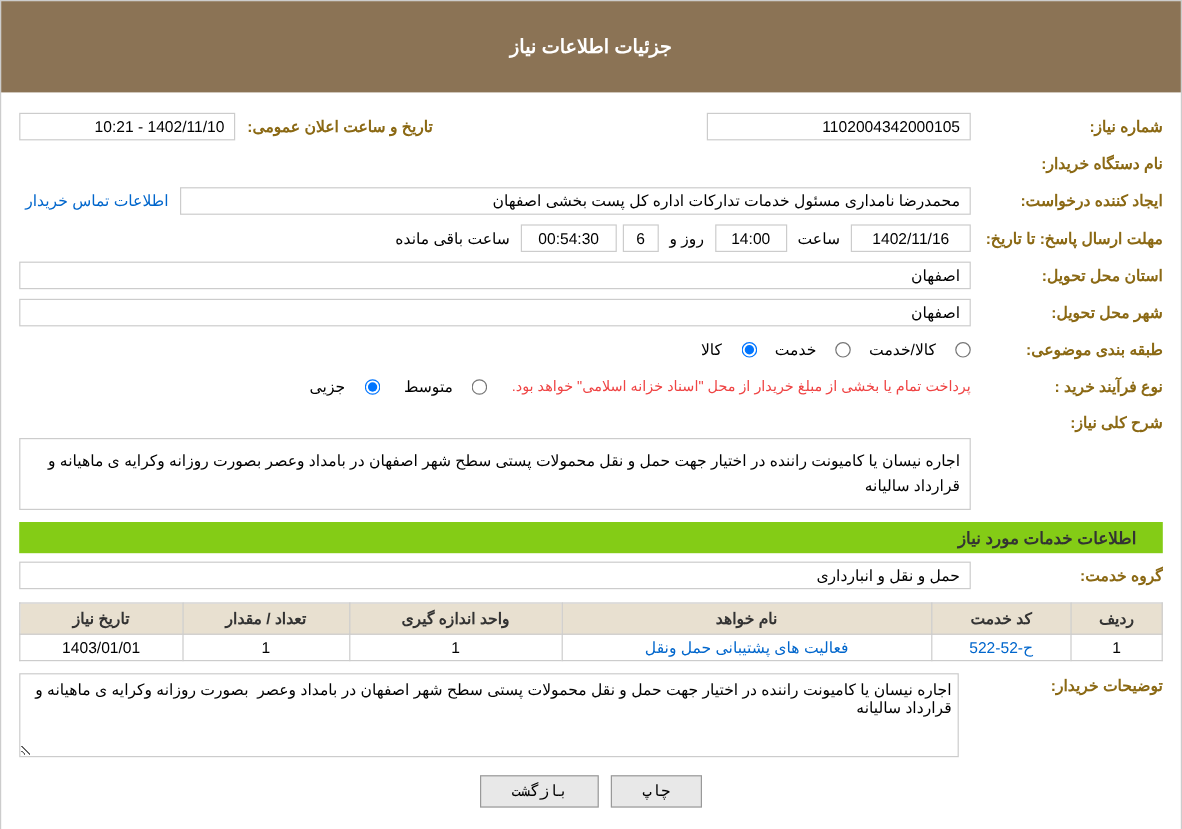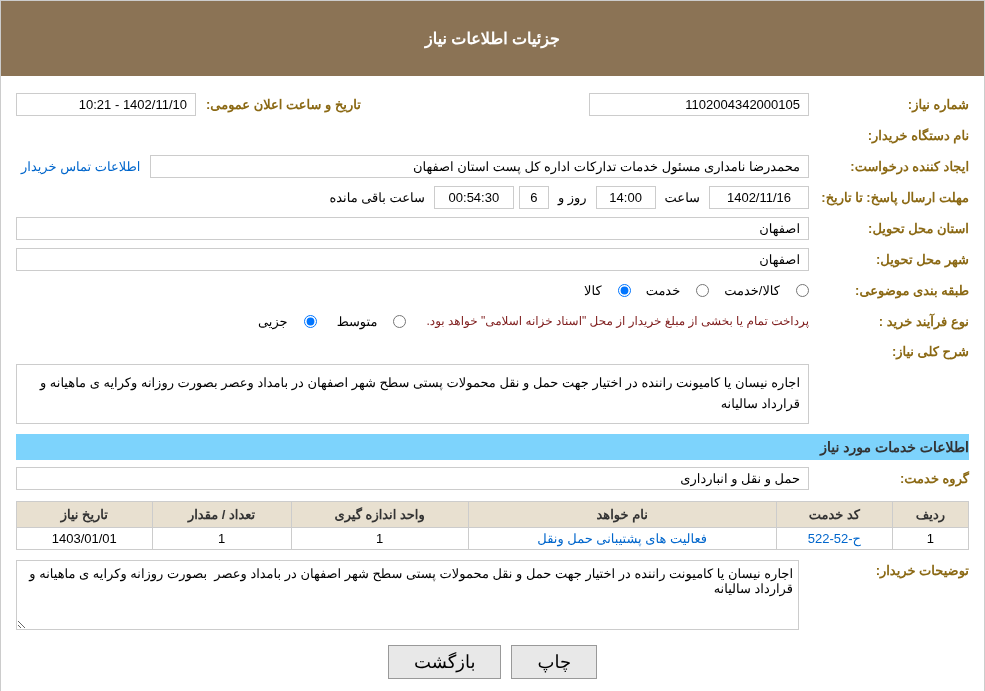--- a/index.html
+++ b/index.html
@@ -19,24 +19,24 @@
       color: white;
       text-align: center;
       padding: 28px;
       font-size: 16px;
       font-weight: bold;
     }
     .content {
       padding: 10px 15px;
     }
     .section-title {
-      background: #7dd3fc;
+      background: #84cc16;
       color: #333;
       font-weight: bold;
-      padding: 5px 0;
+      padding: 5px 22px;
       margin: 10px 0 0 0;
       font-size: 14px;
     }
     .info-row {
       display: flex;
       align-items: center;
       margin: 5px 0;
       min-height: 26px;
     }
     .label {
@@ -123,34 +123,34 @@
       display: flex;
       justify-content: center;
       gap: 10px;
       margin: 15px 0;
     }
     .btn {
       padding: 5px 25px;
       border: 1px solid #999;
       background: #e8e8e8;
       cursor: pointer;
-      font-size: 18px;
-      font-family: Liberation Sans, sans-serif;
+      font-size: 13px;
+      font-family: Liberation Mono, monospace;
     }
     .watermark {
       position: relative;
       overflow: hidden;
     }
     .type-row {
       display: flex;
       align-items: center;
       gap: 20px;
     }
     .note-text {
-      color: #7f1d1d;
+      color: #ef4444;
       font-size: 12px;
     }
     .description-textarea {
       width: 100%;
       min-height: 70px;
       border: 1px solid #ccc;
       resize: vertical;
       font-family: Tahoma, Arial, sans-serif;
       font-size: 13px;
       padding: 5px;
@@ -175,21 +175,21 @@
       <span class="label" style="min-width:auto; padding-right:10px;">تاریخ و ساعت اعلان عمومی:</span>
       <span class="value-box" style="min-width:180px;">1402/11/10 - 10:21</span>
     </div>
 
     <div class="info-row">
       <span class="label">نام دستگاه خریدار:</span>
     </div>
 
     <div class="info-row">
       <span class="label">ایجاد کننده درخواست:</span>
-      <span class="value-box-wide">محمدرضا نامداری مسئول خدمات تدارکات اداره کل پست استان اصفهان</span>
+      <span class="value-box-wide">محمدرضا نامداری مسئول خدمات تدارکات اداره کل پست بخشی اصفهان</span>
       <span style="margin-right: 10px; margin-left: 5px;">
         <a class="blue-link">اطلاعات تماس خریدار</a>
       </span>
     </div>
 
     <div class="info-row">
       <span class="label">مهلت ارسال پاسخ: تا تاریخ:</span>
       <div class="date-time-row">
         <span class="small-box" style="min-width:100px;">1402/11/16</span>
         <span style="margin: 0 4px;">ساعت</span>

